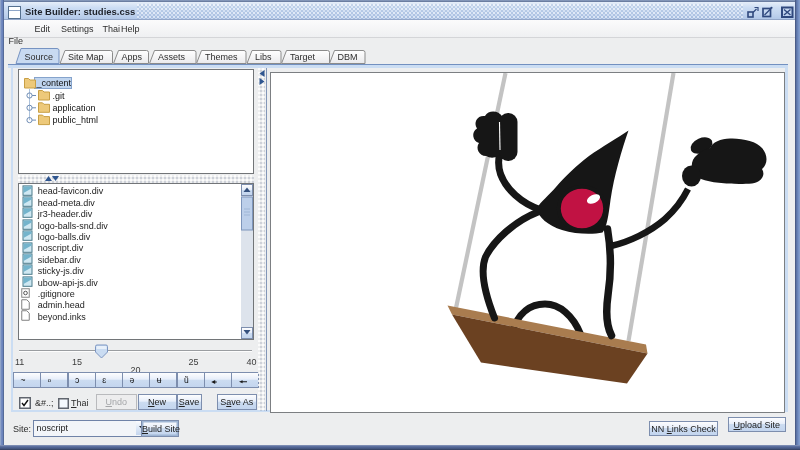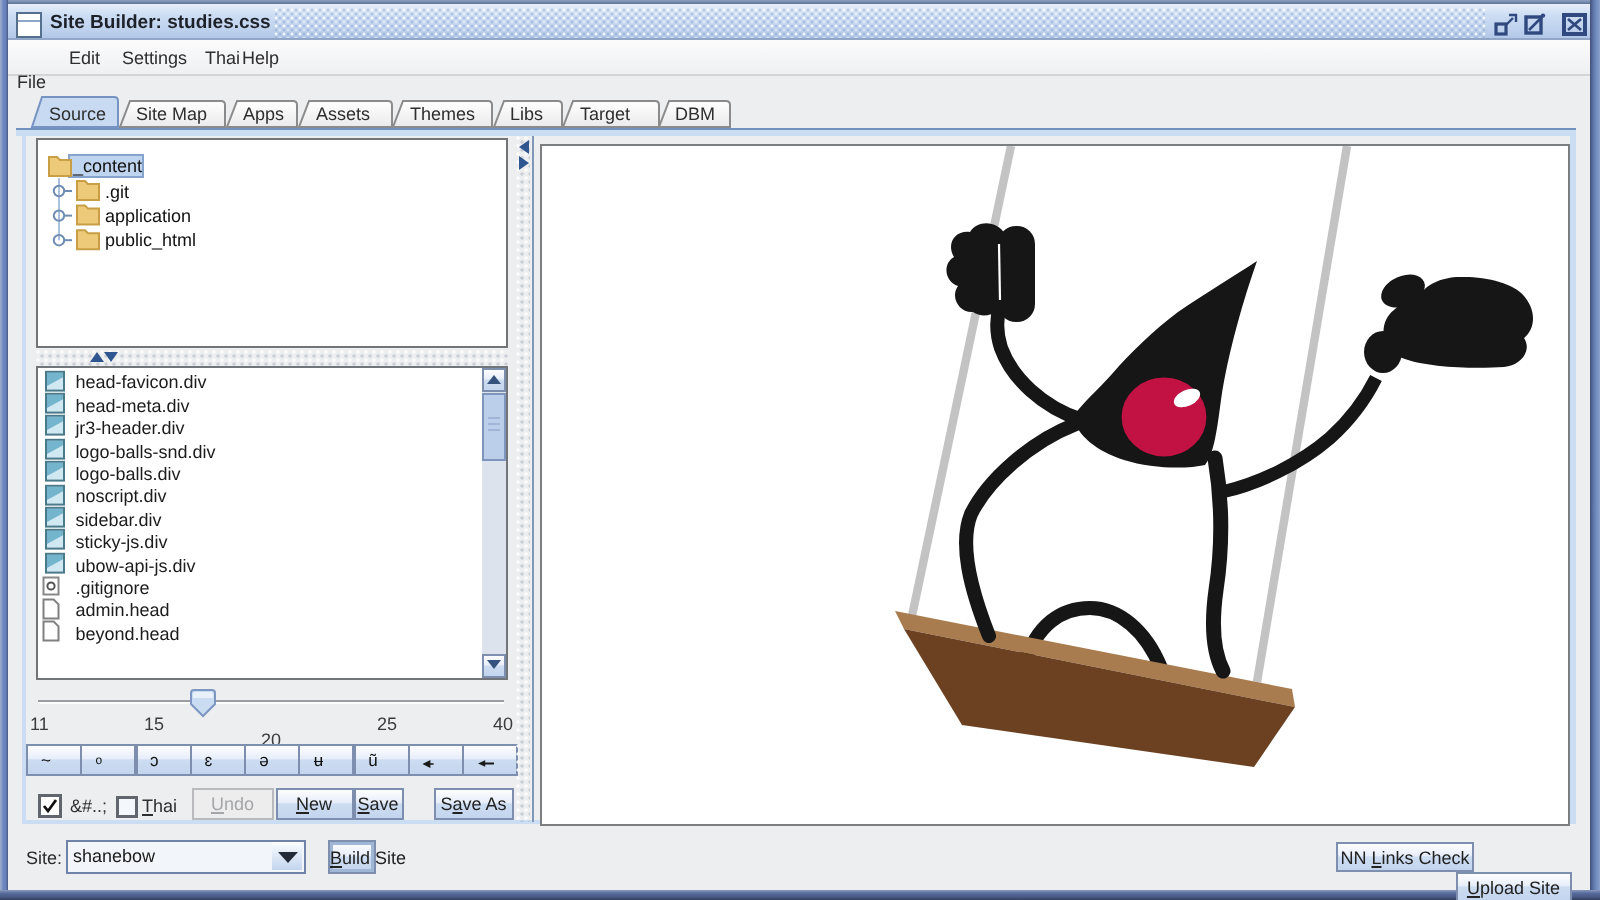--- a/index.html
+++ b/index.html
@@ -165,21 +165,21 @@
         <circle cx="4.5" cy="5" r="1.8" fill="none" stroke="#555"></circle>
       </svg>
       <div class="abs t9" style="left:17.7px;top:104.0px;color:#1c1c1c">.gitignore</div>
       <svg class="abs" style="left:1px;top:114.6px" width="9" height="11" viewBox="0 0 9 11">
         <path d="M0.75 0.75 L5.8 0.75 L8.25 3.2 L8.25 10.25 L0.75 10.25 Z" fill="#fff" stroke="#808080" stroke-width="1"></path>
       </svg>
       <div class="abs t9" style="left:17.7px;top:115.4px;color:#1c1c1c">admin.head</div>
       <svg class="abs" style="left:1px;top:126.0px" width="9" height="11" viewBox="0 0 9 11">
         <path d="M0.75 0.75 L5.8 0.75 L8.25 3.2 L8.25 10.25 L0.75 10.25 Z" fill="#fff" stroke="#808080" stroke-width="1"></path>
       </svg>
-      <div class="abs t9" style="left:17.7px;top:126.8px;color:#1c1c1c">beyond.head</div>
+      <div class="abs t9" style="left:17.7px;top:126.8px;color:#1c1c1c">beyond.inks</div>
     </div>
 
 <div class="abs" style="left:240.5px;top:184px;width:12px;height:154.5px;background:#dde3ec"></div>
 <div class="abs btn" style="left:240.5px;top:184px;width:12px;height:12px"></div>
 <div class="abs btn" style="left:240.5px;top:326.5px;width:12px;height:12px"></div>
 <svg class="abs" style="left:240.5px;top:184px" width="12" height="155" viewBox="0 0 12 155">
 <path d="M6 3.5 L9.5 8 L2.5 8 Z" fill="#35517e"></path>
 <path d="M2.5 146 L9.5 146 L6 150.5 Z" fill="#35517e"></path>
 <rect x="0.5" y="13" width="11" height="33" fill="#bccfea" stroke="#7e96bc"></rect>
 <g stroke="#9fb6d6">
@@ -257,21 +257,21 @@
 <ellipse cx="701.5" cy="145.5" rx="11.5" ry="7.4" transform="rotate(-24 701.5 145.5)"></ellipse>
 <path d="M710,148 C712,142.5 721,138.5 730,138.5 C742,138 757,141.5 762,148 C768,155 768,164 762,169 C766,175 761,182.5 752,183.5 C738,184.5 714,184 701,179 C690,175 689,161 697,155 C701,151 705,149 710,148 Z"></path>
 <ellipse cx="691.5" cy="176" rx="9.5" ry="10.5"></ellipse>
 </g>
 <ellipse cx="582" cy="208.5" rx="23.2" ry="21.7" fill="#c11243" stroke="#161616" stroke-width="4"></ellipse>
 <ellipse cx="593.5" cy="199" rx="7" ry="4" transform="rotate(-25 593.5 199)" fill="#ffffff"></ellipse>
 </svg>
 
 <div class="abs t9" style="left:13px;top:423px;color:#2b2b2b">Site:</div>
 <div class="abs" style="left:33px;top:419.5px;width:119.5px;height:17px;background:#f2f5f9;border:1.5px solid #6f83a8"></div>
-<div class="abs t9" style="left:36.5px;top:422px;color:#1b1b1b">shanebow</div>
+<div class="abs t9" style="left:36.5px;top:422px;color:#1b1b1b">noscript</div>
 <div class="abs" style="left:136px;top:421px;width:15px;height:14px;background:linear-gradient(180deg,#fdfdfe,#e0eaf7 45%,#c3d5ee)"></div>
 <svg class="abs" style="left:137.5px;top:425px" width="12" height="7" viewBox="0 0 12 7">
       <path d="M1 1 L11 1 L6 6.5 Z" fill="#242b38"></path>
     </svg>
-<div class="abs btn t9" style="left:164px;top:419.5px;width:24px;height:17px;line-height:16px;box-shadow:inset 0 0 0 1.5px #9fb6d4"><span class="u">B</span>uild Site</div>
-<div class="abs btn t9" style="left:668px;top:420.5px;width:69px;height:15px;line-height:14px">NN <span class="u">L</span>inks Check</div>
-<div class="abs btn t9" style="left:728px;top:436px;width:57.5px;height:15px;line-height:14px"><span class="u">U</span>pload Site</div>
+<div class="abs btn t9" style="left:141px;top:419.5px;width:38px;height:17px;line-height:16px;box-shadow:inset 0 0 0 1.5px #9fb6d4"><span class="u">B</span>uild Site</div>
+<div class="abs btn t9" style="left:649px;top:420.5px;width:69px;height:15px;line-height:14px">NN <span class="u">L</span>inks Check</div>
+<div class="abs btn t9" style="left:728px;top:417px;width:57.5px;height:15px;line-height:14px"><span class="u">U</span>pload Site</div>
 </div>
 
 </body></html>

